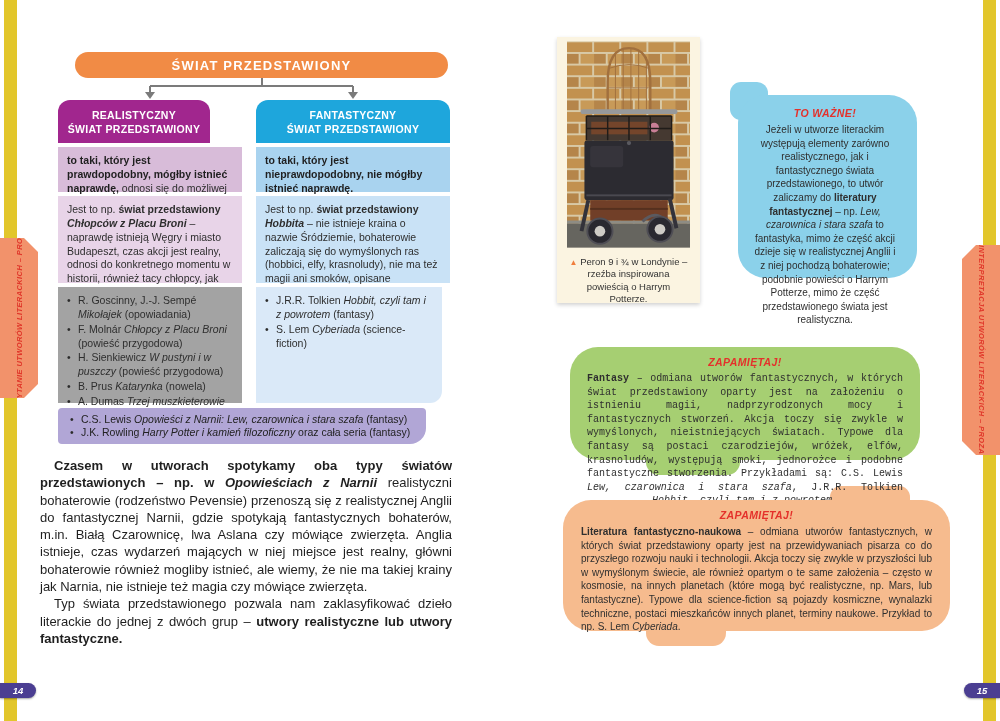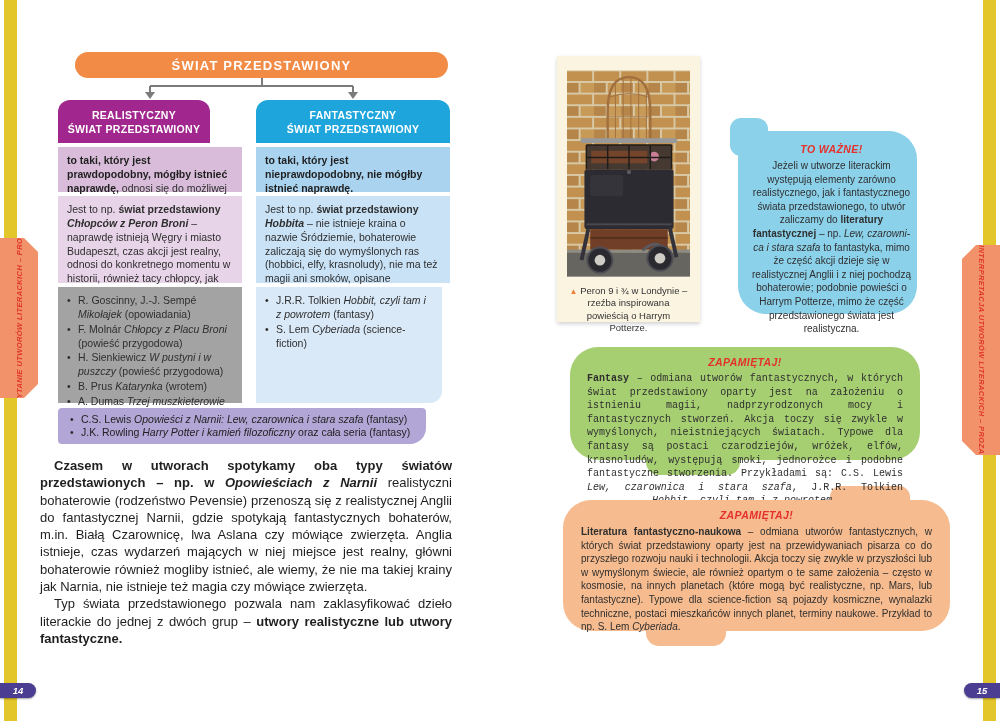--- a/index.html
+++ b/index.html
@@ -89,41 +89,41 @@
 
   
   .body-text {
     position:absolute; left:40px; top:457px; width:412px;
     font-size:13px; line-height:1.33; text-align:justify; color:#1f1f1f;
   }
   .body-text p { text-indent:14px; }
 
   
   .photo-card {
-    position:absolute; left:557px; top:56px; width:143px; height:266px;
+    position:absolute; left:557px; top:37px; width:143px; height:266px;
     background:#FBF4E1; box-shadow:0 2px 4px rgba(0,0,0,.18);
-    padding:11px 10px 0 10px;
+    padding:1px 10px 0 10px;
   }
   .photo-frame { width:123px; height:213px; display:block; }
   .photo-caption {
     margin-top:5px; text-align:center; font-size:9.5px; line-height:1.3; color:#333;
   }
   .caption-marker { color:#F07E3C; font-size:8px; }
 
   
   .bubble { position:absolute; border-radius:28px; }
   .bubble .bubble-label {
     text-align:center; font-weight:bold; font-style:italic;
     font-size:10.5px; letter-spacing:.4px; color:#E4312B; margin-bottom:4px;
   }
   .bubble .bubble-body { font-size:10px; line-height:1.36; color:#2f2f2f; }
 
   .bubble-important {
     left:738px; top:95px; width:179px; height:183px;
-    background:#8BD1EA; padding:12px 5px 0 13px;margin-top:36px;
+    background:#8BD1EA; padding:12px 18px 0 13px;
   }
   .bubble-important::before {
     content:""; position:absolute; left:-8px; top:-13px;
     width:38px; height:38px; background:#8BD1EA; border-radius:11px; z-index:-1;
   }
   .bubble-important .bubble-body { text-align:center; }
 
   .bubble-fantasy {
     left:570px; top:347px; width:350px; height:113px;
     background:#A6CF72; padding:9px 17px 0 17px;
@@ -188,32 +188,32 @@
   </div>
 
   <div class="dbox def-real">
     <b>to taki, który jest prawdopodobny, mógłby istnieć naprawdę,</b><span> odnosi się do możliwej rzeczywistości.</span>
   </div>
   <div class="dbox def-fant">
     <b>to taki, który jest nieprawdopodobny, nie mógłby istnieć naprawdę.</b>
   </div>
 
   <div class="dbox ex-real">
-    <span>Jest to np. </span><span class="bb">świat przedstawiony </span><span class="bbi">Chłopców z Peron Broni</span><span> – naprawdę istnieją Węgry i miasto Budapeszt, czas akcji jest realny, odnosi do konkretnego momentu w historii, również tacy chłopcy, jak bohaterowie powieści, mogliby rzeczywiście istnieć i przeżywać opisane przygody.</span>
+    <span>Jest to np. </span><span class="bb">świat przedstawiony </span><span class="bbi">Chłopców z Placu Broni</span><span> – naprawdę istnieją Węgry i miasto Budapeszt, czas akcji jest realny, odnosi do konkretnego momentu w historii, również tacy chłopcy, jak bohaterowie powieści, mogliby rzeczywiście istnieć i przeżywać opisane przygody.</span>
   </div>
   <div class="dbox ex-fant">
     <span>Jest to np. </span><span class="bb">świat przedstawiony </span><span class="bbi">Hobbita</span><span> – nie istnieje kraina o nazwie Śródziemie, bohaterowie zaliczają się do wymyślonych ras (hobbici, elfy, krasnoludy), nie ma też magii ani smoków, opisane wydarzenia nie mogłyby się więc wydarzyć.</span>
   </div>
 
   <div class="dbox wk-real">
     <ul class="works-list">
       <li><span>R. Goscinny, J.-J. Sempé </span><span class="bi">Mikołajek</span><span> (opowiadania)</span></li>
       <li><span>F. Molnár </span><span class="bi">Chłopcy z Placu Broni</span><span> (powieść przygodowa)</span></li>
       <li><span>H. Sienkiewicz </span><span class="bi">W pustyni i w puszczy</span><span> (powieść przygodowa)</span></li>
-      <li><span>B. Prus </span><span class="bi">Katarynka</span><span> (wrotem)</span></li>
+      <li><span>B. Prus </span><span class="bi">Katarynka</span><span> (nowela)</span></li>
       <li><span>A. Dumas </span><span class="bi">Trzej muszkieterowie</span><span> (powieść historyczna)</span></li>
     </ul>
   </div>
   <div class="dbox wk-fant">
     <ul class="works-list">
       <li><span>J.R.R. Tolkien </span><span class="bi">Hobbit, czyli tam i z po­wrotem</span><span> (fantasy)</span></li>
       <li><span>S. Lem </span><span class="bi">Cyberiada</span><span> (science-fiction)</span></li>
     </ul>
   </div>
 

